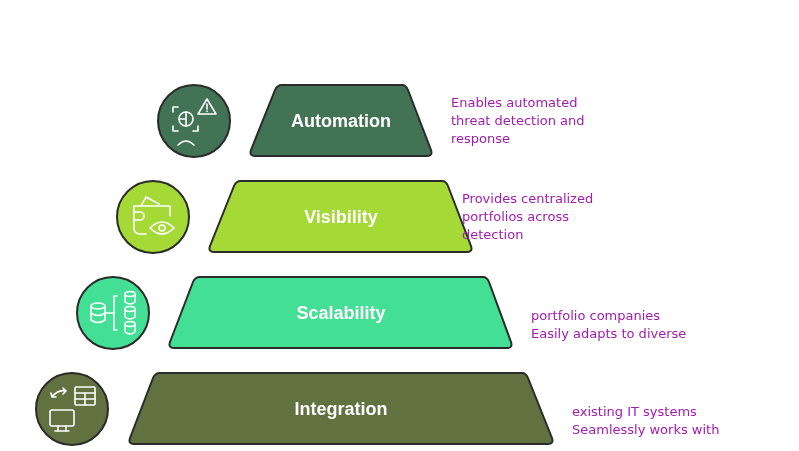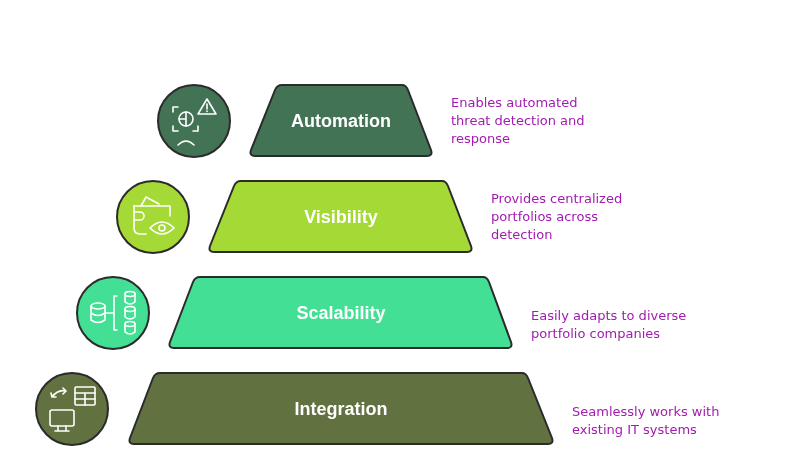--- a/index.html
+++ b/index.html
@@ -71,25 +71,25 @@
     <path d="M160 373 H522 Q526 373 528 378 L552 438 Q554 444 548 444 H134 Q128 444 130 438 L153 378 Q155 373 160 373 Z" fill="#61713f" stroke="#2b2b2b" stroke-width="2"></path>
     <text class="lbl" x="341" y="415" text-anchor="middle">Integration</text>
   </g>
 </svg>
 
 <div class="desc" style="left:451px;top:94px;">
   <div>Enables automated</div>
   <div>threat detection and</div>
   <div>response</div>
 </div>
-<div class="desc" style="left:491px;top:190px;">
+<div class="desc" style="left:462px;top:190px;">
   <div>Provides centralized</div>
   <div>portfolios across</div>
   <div>detection</div>
 </div>
 <div class="desc" style="left:531px;top:307px;">
+  <div>portfolio companies</div>
   <div>Easily adapts to diverse</div>
-  <div>portfolio companies</div>
 </div>
 <div class="desc" style="left:572px;top:403px;">
+  <div>existing IT systems</div>
   <div>Seamlessly works with</div>
-  <div>existing IT systems</div>
 </div>
 
 </body></html>

